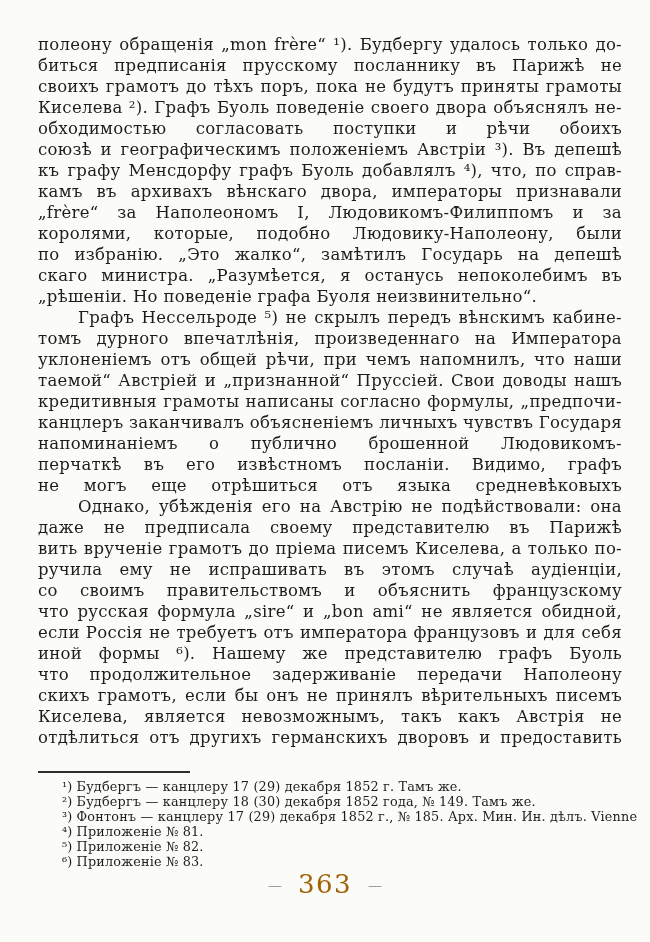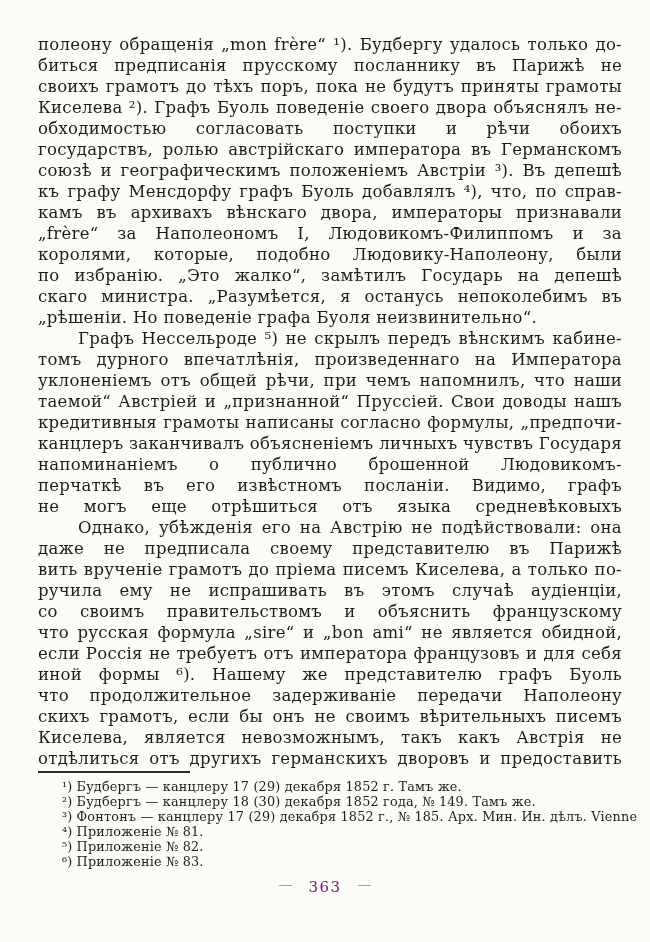--- a/index.html
+++ b/index.html
@@ -63,44 +63,43 @@
   .fn-marker { padding-right: 4px; }
   .page-number {
     position: absolute;
     left: 0;
     top: 871px;
     width: 650px;
     text-align: center;
     line-height: 26px;
   }
   .pn-num {
-    font-size: 15px;
+    font-size: 26px;
     letter-spacing: 1.5px;
-    color: #701a75;
+    color: #a16207;
   }
   .pn-dash {
     font-size: 14px;
     color: #9b9b9b;
     vertical-align: 3px;
     margin: 0 16px;
   }
 </style>
 </head>
 <body style="background: rgb(251, 251, 248);">
 
 <div class="page" style="background: rgb(251, 251, 248); color: rgb(29, 29, 29);">
 
   <div class="text-block">
       <div>
         <div class="line">полеону обращенія „mon frère“ ¹). Будбергу удалось только до-</div>
         <div class="line">биться предписанія прусскому посланнику въ Парижѣ не вручать</div>
         <div class="line">своихъ грамотъ до тѣхъ поръ, пока не будутъ приняты грамоты</div>
         <div class="line">Киселева ²). Графъ Буоль поведеніе своего двора объяснялъ не-</div>
         <div class="line">обходимостью согласовать поступки и рѣчи обоихъ германскихъ</div>
-        <div class="line">государствъ, ролью австрійскаго императора въ Германскомъ</div>
         <div class="line">союзѣ и географическимъ положеніемъ Австріи ³). Въ депешѣ же</div>
         <div class="line">къ графу Менсдорфу графъ Буоль добавлялъ ⁴), что, по справ-</div>
         <div class="line">камъ въ архивахъ вѣнскаго двора, императоры признавали титулъ</div>
         <div class="line">„frère“ за Наполеономъ I, Людовикомъ-Филиппомъ и за польскими</div>
         <div class="line">королями, которые, подобно Людовику-Наполеону, были монархами</div>
         <div class="line">по избранію. „Это жалко“, замѣтилъ Государь на депешѣ австрій-</div>
         <div class="line">скаго министра. „Разумѣется, я останусь непоколебимъ въ моемъ</div>
         <div class="line flush-last">„рѣшеніи. Но поведеніе графа Буоля неизвинительно“.</div>
       </div>
       <div>
@@ -117,21 +116,21 @@
       <div>
         <div class="line indent">Однако, убѣжденія его на Австрію не подѣйствовали: она</div>
         <div class="line">даже не предписала своему представителю въ Парижѣ пріостано-</div>
         <div class="line">вить врученіе грамотъ до пріема писемъ Киселева, а только по-</div>
         <div class="line">ручила ему не испрашивать въ этомъ случаѣ аудіенціи, снестись</div>
         <div class="line">со своимъ правительствомъ и объяснить французскому министру,</div>
         <div class="line">что русская формула „sire“ и „bon ami“ не является обидной,</div>
         <div class="line">если Россія не требуетъ отъ императора французовъ и для себя</div>
         <div class="line">иной формы ⁶). Нашему же представителю графъ Буоль заявилъ,</div>
         <div class="line">что продолжительное задерживаніе передачи Наполеону австрій-</div>
-        <div class="line">скихъ грамотъ, если бы онъ не своимъ вѣрительныхъ писемъ</div>
+        <div class="line">скихъ грамотъ, если бы онъ не принялъ вѣрительныхъ писемъ</div>
         <div class="line">Киселева, является невозможнымъ, такъ какъ Австрія не можетъ</div>
         <div class="line">отдѣлиться отъ другихъ германскихъ дворовъ и предоставить</div>
       </div>
     </div>
 
   <div class="fn-sep"></div>
 
   <div class="footnotes">
       <div class="footnote"><span class="fn-marker">¹)</span>Будбергъ — канцлеру 17 (29) декабря 1852 г. Тамъ же.</div>
       <div class="footnote"><span class="fn-marker">²)</span>Будбергъ — канцлеру 18 (30) декабря 1852 года, № 149. Тамъ же.</div>

